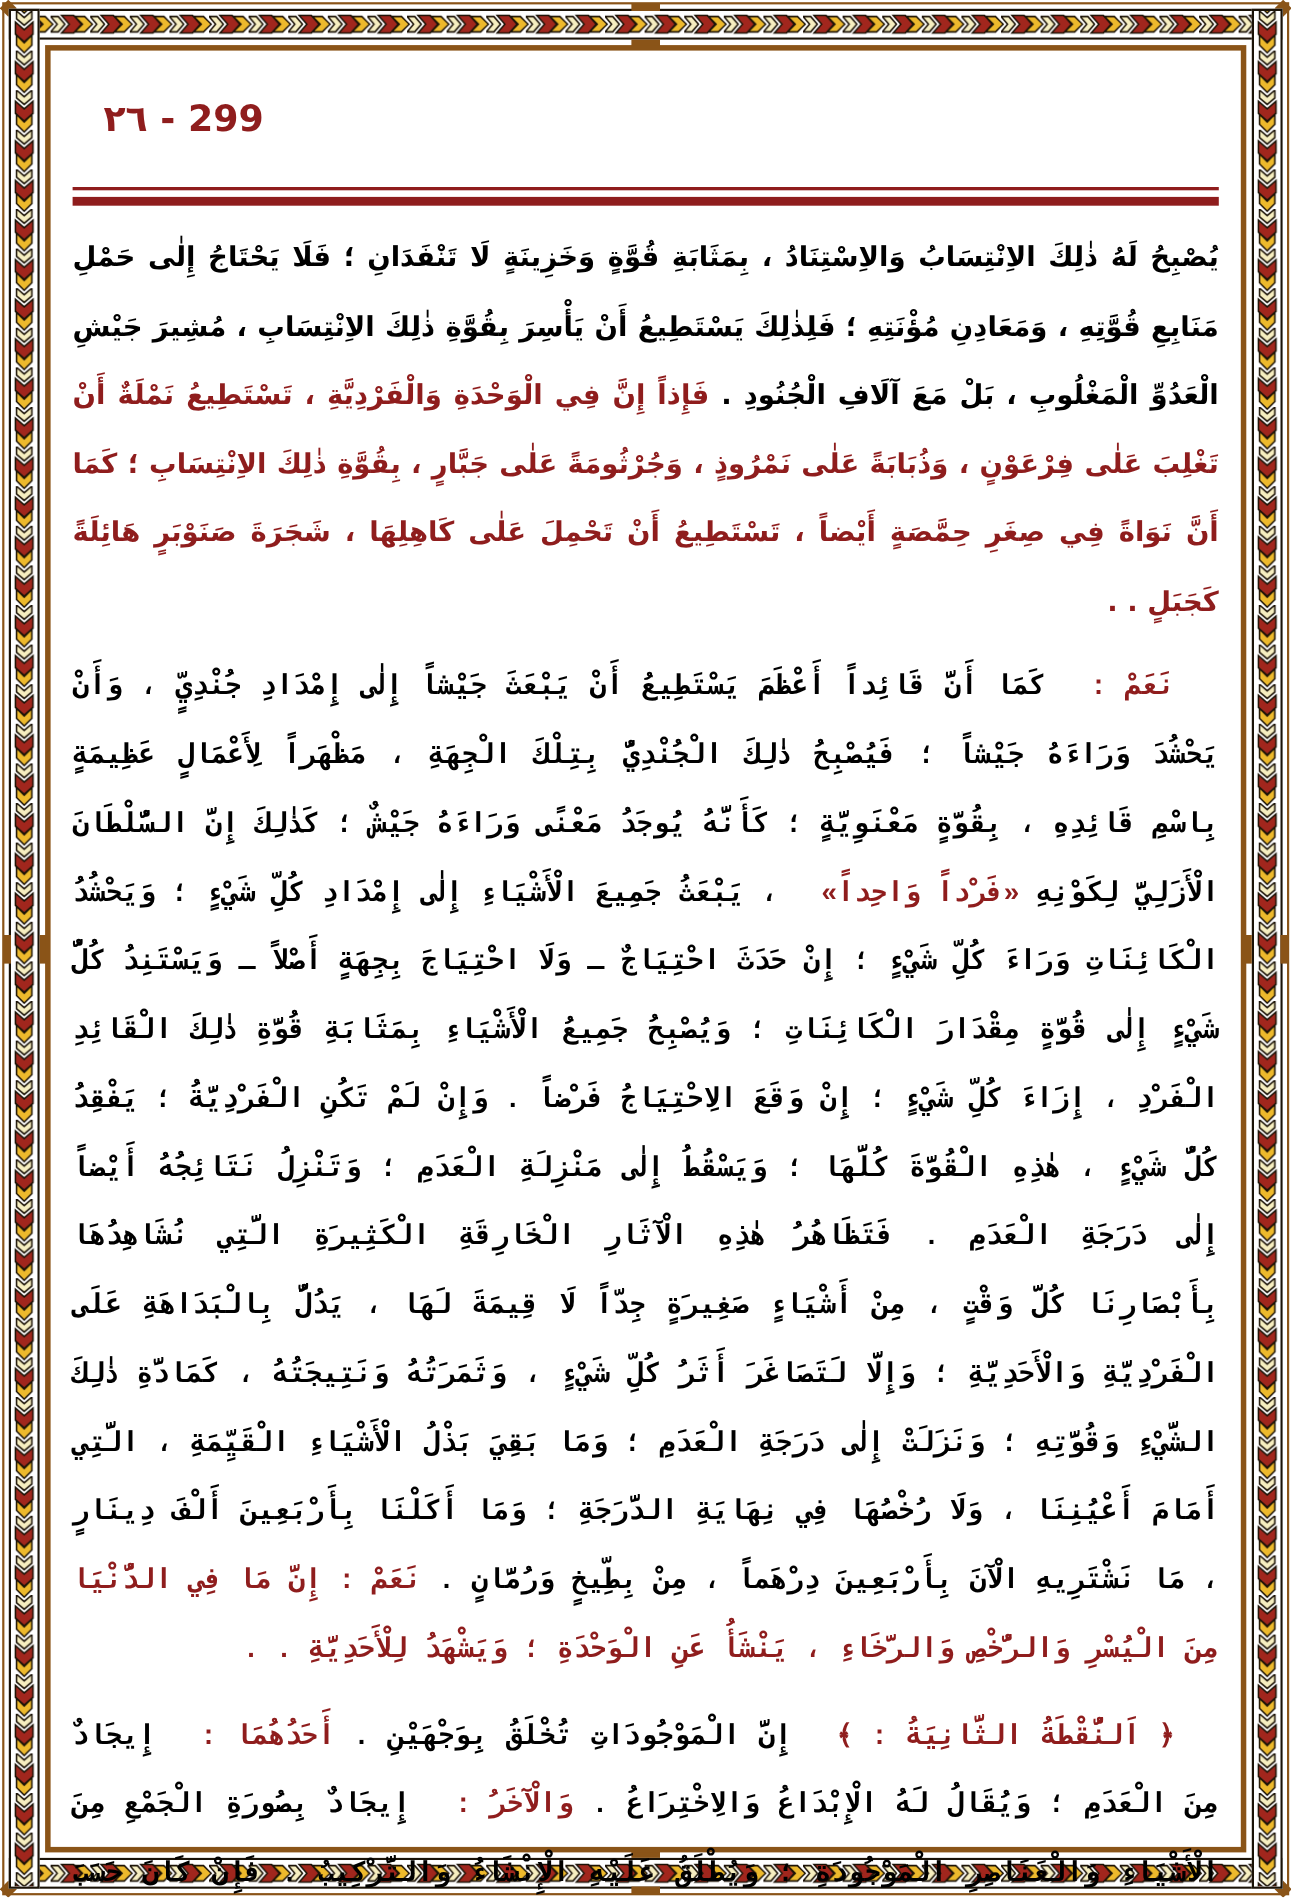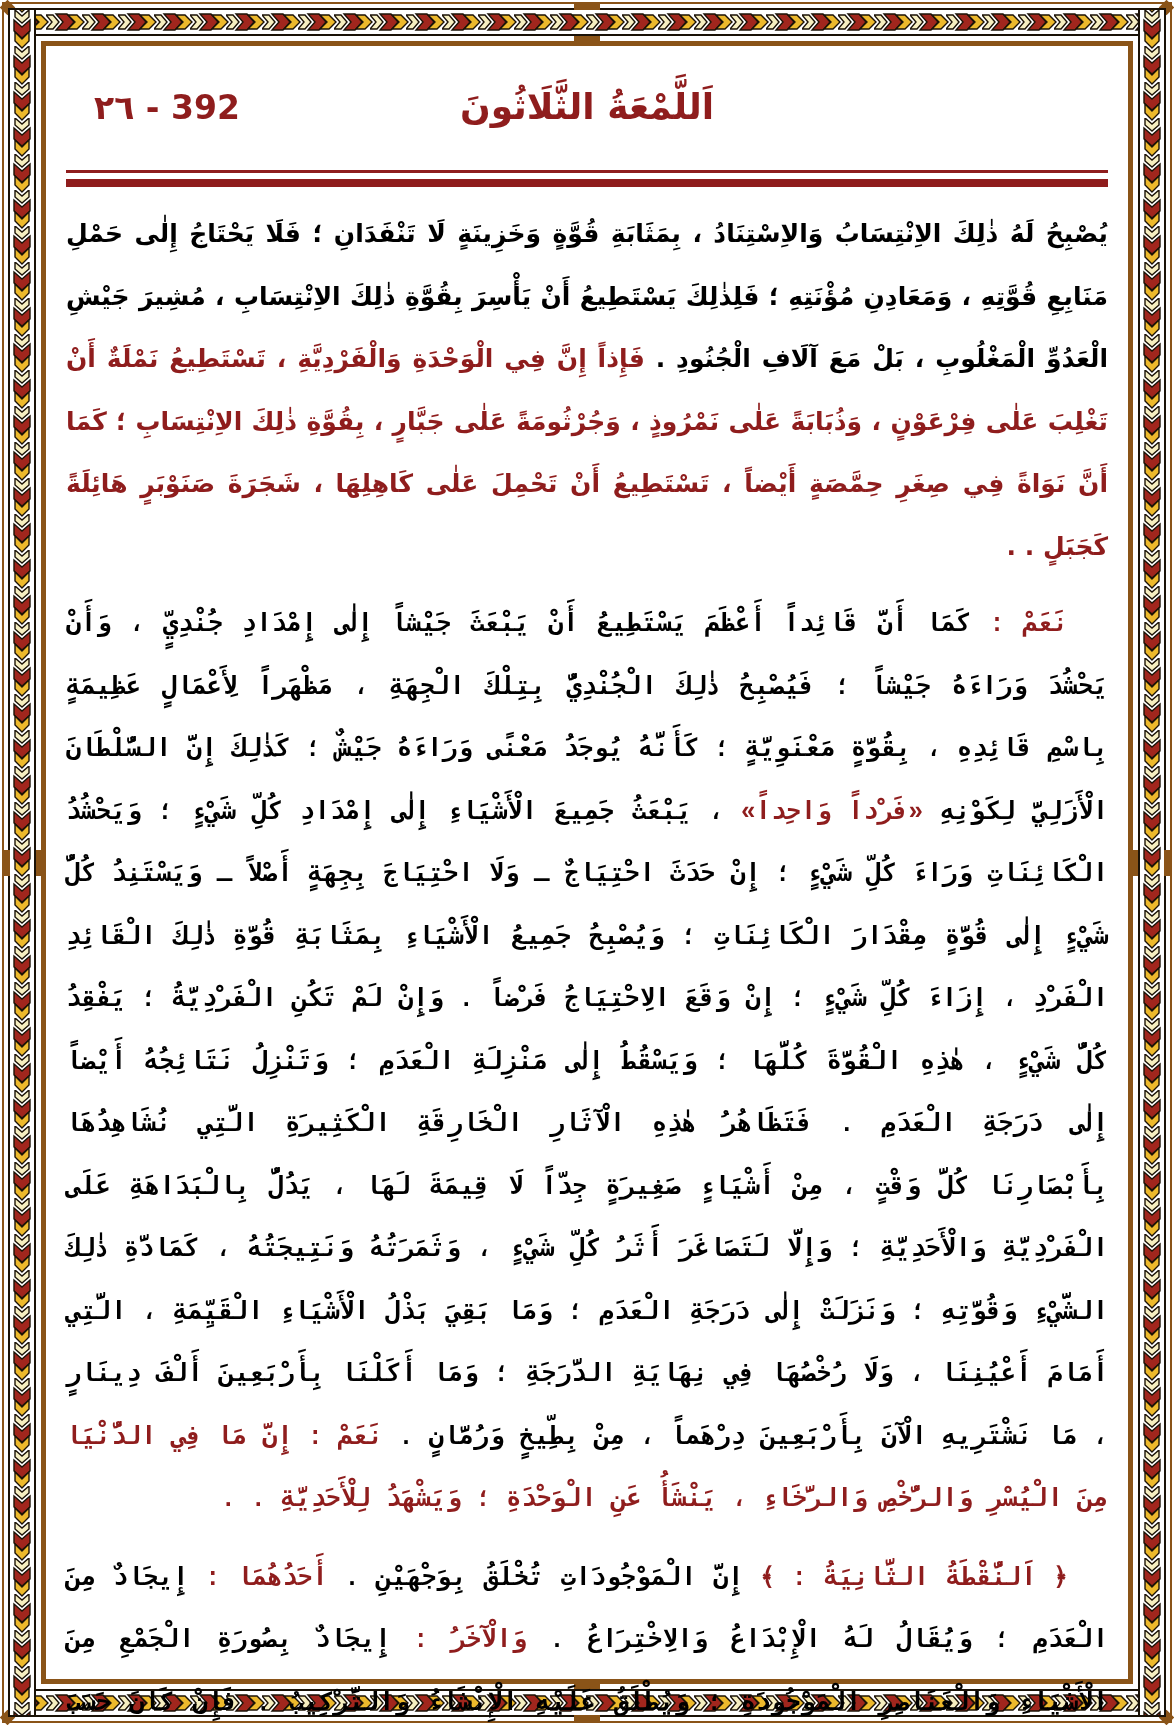--- a/index.html
+++ b/index.html
@@ -115,21 +115,21 @@
     line-height: 2.5;
   }
   .body-text p.para {
     margin: 0 0 16px 0;
   }
   .body-text p.para.indent {
     text-indent: 40px;
     font-family: Liberation Mono, monospace;
   }
   .seg { color: #000000; }
-  .seg.red { color: var(--maroon, #8f1d1d); }
+  .seg.red { color: var(--maroon, #8f1d1d); margin-left: 24px; }
 </style>
 </head>
 <body>
 
 <svg width="0" height="0" style="position:absolute" aria-hidden="true">
   <defs>
     <g id="chain-motif">
       <rect x="0" y="0" width="36" height="24" fill="#ffffff"></rect>
       <polygon points="0,5 7,5 13,12 7,19 0,19 6,12" fill="#f6eec0" stroke="#1b1206" stroke-width="1.4"></polygon>
       <polygon points="10,4 21,4 28,12 21,20 10,20 17,12" fill="#a1261d" stroke="#1b1206" stroke-width="1.4"></polygon>
@@ -184,22 +184,21 @@
   <div class="center-tab tab-v tab-left-outer"></div>
   <div class="center-tab tab-v tab-left-inner"></div>
   <div class="center-tab tab-v tab-right-outer"></div>
   <div class="center-tab tab-v tab-right-inner"></div>
 
   <div class="inner-line"></div>
 
   <div class="content">
 
     <div class="doc-header">
-      <div class="doc-title">اَللَّمْعَةُ الثَّلَاثُونَ</div>
-      <div class="page-number">392 - ٢٦</div>
+      <div class="page-number">299 - ٢٦</div>
     </div>
 
     <div class="double-rule"></div>
 
     <div class="body-text">
         <p class="para"><span class="seg">يُصْبِحُ لَهُ ذٰلِكَ الاِنْتِسَابُ وَالاِسْتِنَادُ ، بِمَثَابَةِ قُوَّةٍ وَخَزِينَةٍ لَا تَنْفَدَانِ ؛ فَلَا يَحْتَاجُ إِلٰى حَمْلِ مَنَابِعِ قُوَّتِهِ ، وَمَعَادِنِ مُؤْنَتِهِ ؛ فَلِذٰلِكَ يَسْتَطِيعُ أَنْ يَأْسِرَ بِقُوَّةِ ذٰلِكَ الاِنْتِسَابِ ، مُشِيرَ جَيْشِ الْعَدُوِّ الْمَغْلُوبِ ، بَلْ مَعَ آلَافِ الْجُنُودِ . </span><span class="seg red">فَإِذاً إِنَّ فِي الْوَحْدَةِ وَالْفَرْدِيَّةِ ، تَسْتَطِيعُ نَمْلَةٌ أَنْ تَغْلِبَ عَلٰى فِرْعَوْنٍ ، وَذُبَابَةً عَلٰى نَمْرُوذٍ ، وَجُرْثُومَةً عَلٰى جَبَّارٍ ، بِقُوَّةِ ذٰلِكَ الاِنْتِسَابِ ؛ كَمَا أَنَّ نَوَاةً فِي صِغَرِ حِمَّصَةٍ أَيْضاً ، تَسْتَطِيعُ أَنْ تَحْمِلَ عَلٰى كَاهِلِهَا ، شَجَرَةَ صَنَوْبَرٍ هَائِلَةً كَجَبَلٍ . .</span></p>
         <p class="para indent"><span class="seg red">نَعَمْ : </span><span class="seg">كَمَا أَنَّ قَائِداً أَعْظَمَ يَسْتَطِيعُ أَنْ يَبْعَثَ جَيْشاً إِلٰى إِمْدَادِ جُنْدِيٍّ ، وَأَنْ يَحْشُدَ وَرَاءَهُ جَيْشاً ؛ فَيُصْبِحُ ذٰلِكَ الْجُنْدِيُّ بِتِلْكَ الْجِهَةِ ، مَظْهَراً لِأَعْمَالٍ عَظِيمَةٍ بِاسْمِ قَائِدِهِ ، بِقُوَّةٍ مَعْنَوِيَّةٍ ؛ كَأَنَّهُ يُوجَدُ مَعْنًى وَرَاءَهُ جَيْشٌ ؛ كَذٰلِكَ إِنَّ السُّلْطَانَ الْأَزَلِيَّ لِكَوْنِهِ </span><span class="seg red">«فَرْداً وَاحِداً»</span><span class="seg"> ، يَبْعَثُ جَمِيعَ الْأَشْيَاءِ إِلٰى إِمْدَادِ كُلِّ شَيْءٍ ؛ وَيَحْشُدُ الْكَائِنَاتِ وَرَاءَ كُلِّ شَيْءٍ ؛ إِنْ حَدَثَ احْتِيَاجٌ ـ وَلَا احْتِيَاجَ بِجِهَةٍ أَصْلاً ـ وَيَسْتَنِدُ كُلُّ شَيْءٍ إِلٰى قُوَّةٍ مِقْدَارَ الْكَائِنَاتِ ؛ وَيُصْبِحُ جَمِيعُ الْأَشْيَاءِ بِمَثَابَةِ قُوَّةِ ذٰلِكَ الْقَائِدِ الْفَرْدِ ، إِزَاءَ كُلِّ شَيْءٍ ؛ إِنْ وَقَعَ الاِحْتِيَاجُ فَرْضاً . وَإِنْ لَمْ تَكُنِ الْفَرْدِيَّةُ ؛ يَفْقِدُ كُلُّ شَيْءٍ ، هٰذِهِ الْقُوَّةَ كُلَّهَا ؛ وَيَسْقُطُ إِلٰى مَنْزِلَةِ الْعَدَمِ ؛ وَتَنْزِلُ نَتَائِجُهُ أَيْضاً إِلٰى دَرَجَةِ الْعَدَمِ . فَتَظَاهُرُ هٰذِهِ الْآثَارِ الْخَارِقَةِ الْكَثِيرَةِ الَّتِي نُشَاهِدُهَا بِأَبْصَارِنَا كُلَّ وَقْتٍ ، مِنْ أَشْيَاءٍ صَغِيرَةٍ جِدّاً لَا قِيمَةَ لَهَا ، يَدُلُّ بِالْبَدَاهَةِ عَلَى الْفَرْدِيَّةِ وَالْأَحَدِيَّةِ ؛ وَإِلَّا لَتَصَاغَرَ أَثَرُ كُلِّ شَيْءٍ ، وَثَمَرَتُهُ وَنَتِيجَتُهُ ، كَمَادَّةِ ذٰلِكَ الشَّيْءِ وَقُوَّتِهِ ؛ وَنَزَلَتْ إِلٰى دَرَجَةِ الْعَدَمِ ؛ وَمَا بَقِيَ بَذْلُ الْأَشْيَاءِ الْقَيِّمَةِ ، الَّتِي أَمَامَ أَعْيُنِنَا ، وَلَا رُخْصُهَا فِي نِهَايَةِ الدَّرَجَةِ ؛ وَمَا أَكَلْنَا بِأَرْبَعِينَ أَلْفَ دِينَارٍ ، مَا نَشْتَرِيهِ الْآنَ بِأَرْبَعِينَ دِرْهَماً ، مِنْ بِطِّيخٍ وَرُمَّانٍ . </span><span class="seg red">نَعَمْ : إِنَّ مَا فِي الدُّنْيَا مِنَ الْيُسْرِ وَالرُّخْصِ وَالرَّخَاءِ ، يَنْشَأُ عَنِ الْوَحْدَةِ ؛ وَيَشْهَدُ لِلْأَحَدِيَّةِ . .</span></p>
         <p class="para indent"><span class="seg red">﴿ اَلنُّقْطَةُ الثَّانِيَةُ : ﴾ </span><span class="seg">إِنَّ الْمَوْجُودَاتِ تُخْلَقُ بِوَجْهَيْنِ . </span><span class="seg red">أَحَدُهُمَا : </span><span class="seg">إِيجَادٌ مِنَ الْعَدَمِ ؛ وَيُقَالُ لَهُ الْإِبْدَاعُ وَالاِخْتِرَاعُ . </span><span class="seg red">وَالْآخَرُ : </span><span class="seg">إِيجَادٌ بِصُورَةِ الْجَمْعِ مِنَ الْأَشْيَاءِ وَالْعَنَاصِرِ الْمَوْجُودَةِ ؛ وَيُطْلَقُ عَلَيْهِ الْإِنْشَاءُ وَالتَّرْكِيبُ . فَإِنْ كَانَ حَسَبَ جَلْوَةِ الْفَرْدِيَّةِ ، وَسِرِّ الْأَحَدِيَّةِ ؛ يُوجَدُ</span></p>
       </div>
 

